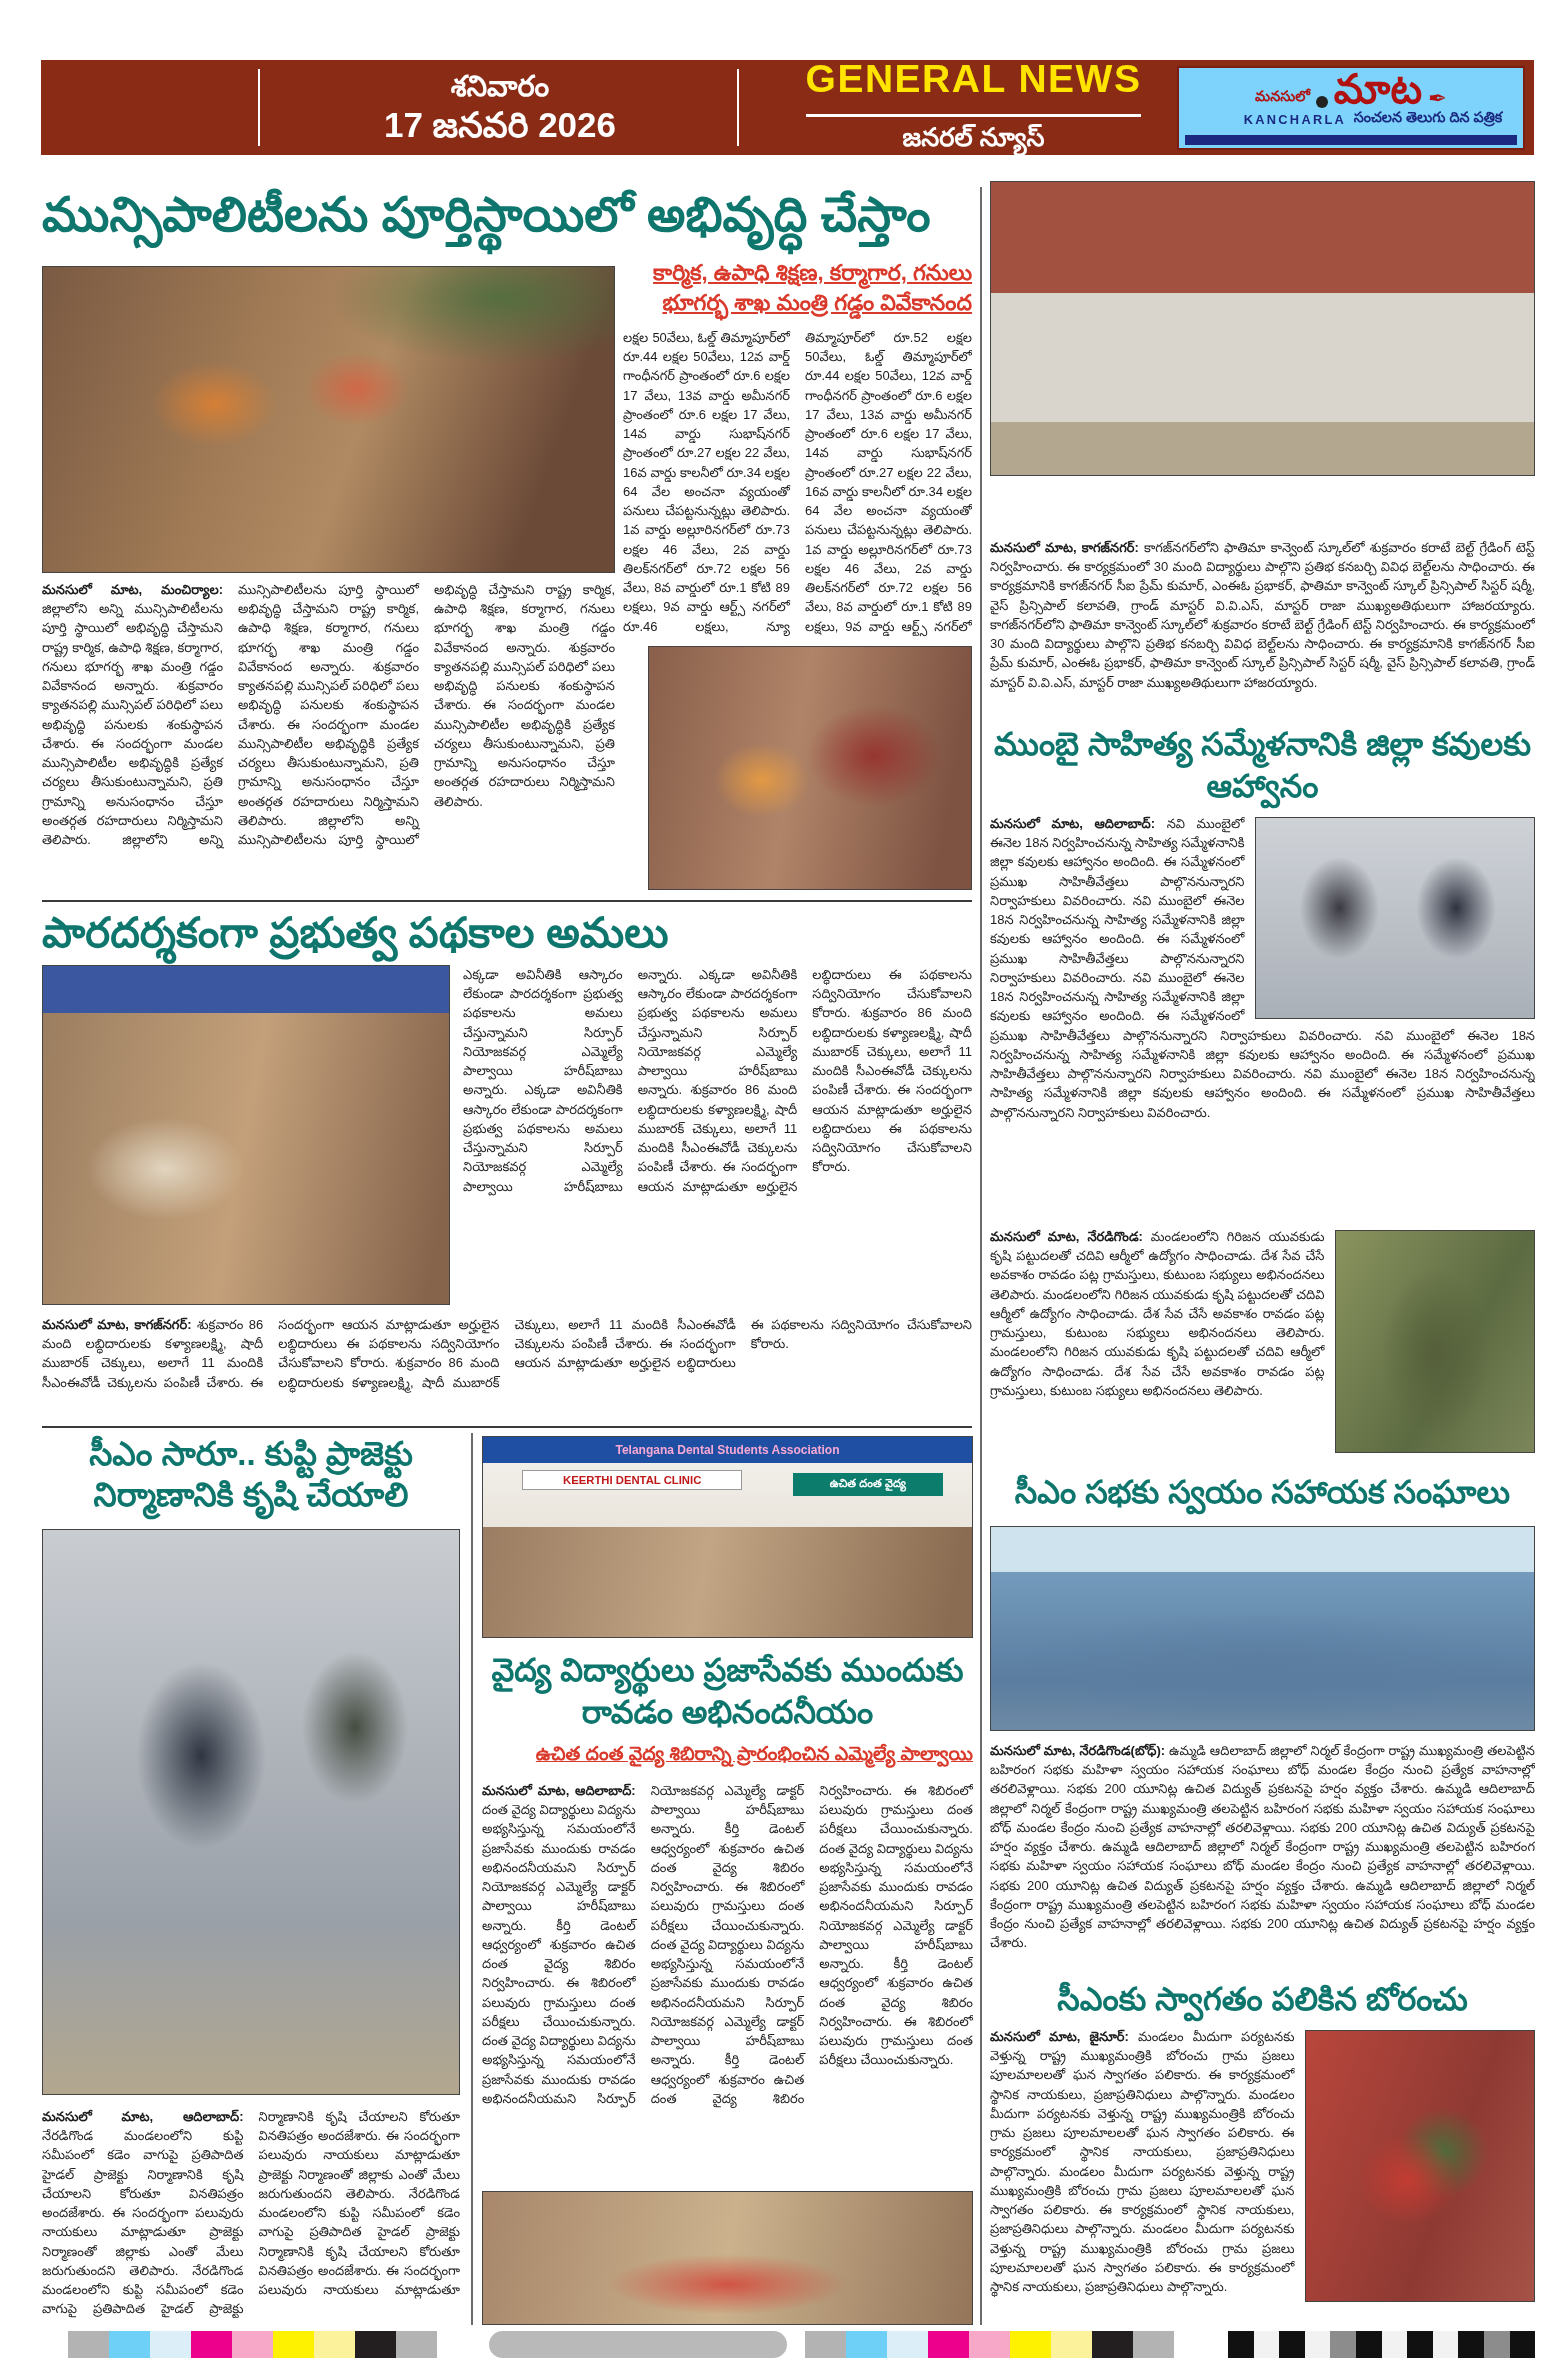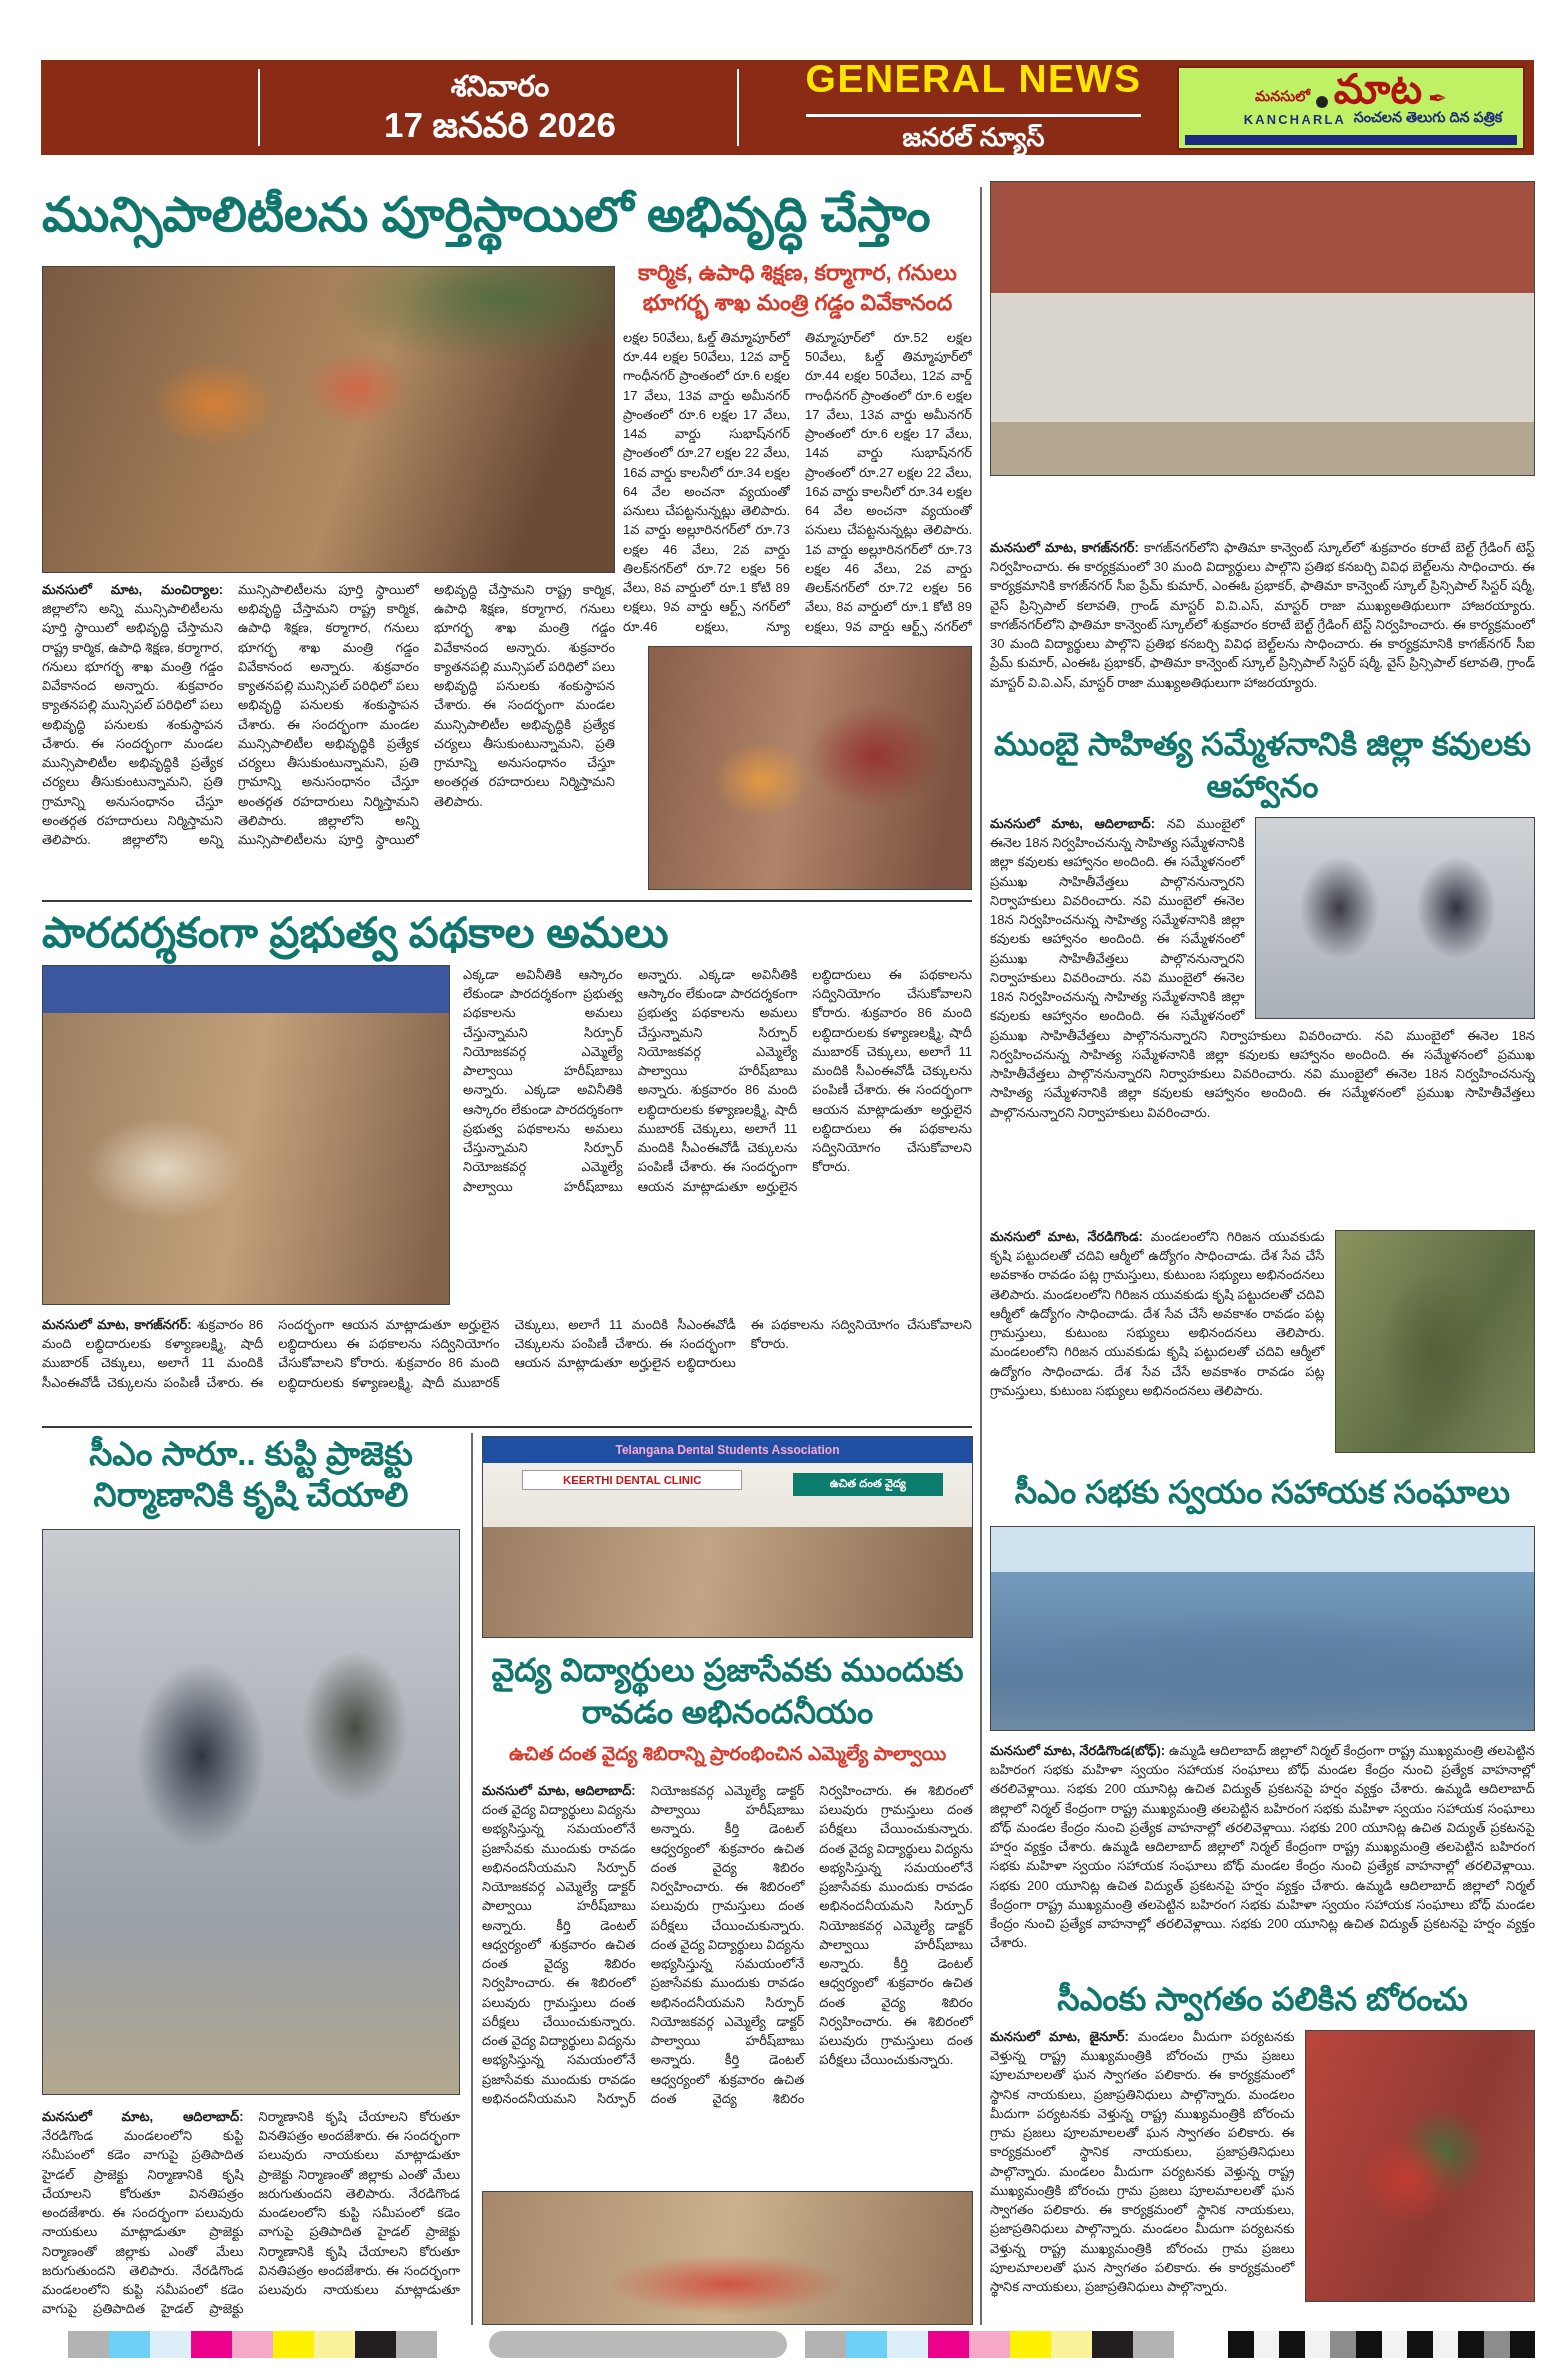--- a/index.html
+++ b/index.html
@@ -11,40 +11,40 @@
   .hdr-num{left:7.5px;width:173px;color:#ffe400;font-size:72px;font-weight:bold;}
   .hdr-div{position:absolute;top:9px;width:1.5px;height:77px;background:#ffffff;}
   .hdr-date{left:226px;width:466px;color:#ffffff;font-weight:bold;}
   .hdr-date .d1{font-size:29px;line-height:1.2;}
   .hdr-date .d2{font-size:35px;line-height:1.2;}
   .hdr-sec{left:707px;width:451px;}
   .hdr-sec .en{color:#ffe400;font-size:39px;font-weight:bold;letter-spacing:1.5px;
                border-bottom:3px solid #fff;padding-bottom:13px;}
   .hdr-sec .te{color:#ffffff;font-size:25.6px;font-weight:bold;margin-top:6px;}
   
-  .mast{position:absolute;left:1177px;top:66px;width:348px;height:84px;background:#bef264;
+  .mast{position:absolute;left:1177px;top:66px;width:348px;height:84px;background:#7dd3fc;
         border:2.3px solid #7a1f10;box-sizing:border-box;text-align:right;}
   .mast-row1{display:flex;align-items:flex-end;justify-content:center;gap:6px;margin-top:3px;}
   .mast-top{color:#b01212;font-size:14.3px;font-weight:bold;}
   .face-dot{width:12px;height:12px;border-radius:50%;background:#222;}
   .mast-title{color:#b01212;font-size:41px;font-weight:bold;line-height:.9;}
   .nib{color:#b01212;font-size:22.6px;line-height:.8;}
   .mast-row2{display:flex;align-items:center;justify-content:center;gap:7.5px;margin-top:1.5px;}
   .mast-pub{color:#1b2a80;font-size:12.8px;font-weight:bold;letter-spacing:2.3px;padding-left:44px;}
   .mast-tag{color:#1b2a80;font-size:14.3px;font-weight:bold;}
   .mast-bar{position:absolute;left:6px;right:6px;bottom:3px;height:10.5px;background:#1b2a80;}
   
   .body{font-size:13px;line-height:1.48;text-align:justify;overflow:hidden;}
   .dateline{font-weight:bold;}
   .cols2{column-count:2;column-gap:15px;}
   .cols3{column-count:3;column-gap:15px;}
   .cols4{column-count:4;column-gap:15px;}
   .hl-red{color:#a8241a;}
   .hl{font-weight:bold;color:#0f766e;}
-  .sub-red{color:#d93a2b;font-weight:bold;text-align:center;}
+  .sub-red{color:#d93a2b;font-weight:bold;text-align:right;text-decoration:underline;}
   .rule-h{position:absolute;height:1.5px;background:#3a3a3a;}
   .rule-v{position:absolute;width:1.5px;background:#6a6a6a;}
   
   .photo{position:absolute;border:0.8px solid #444;box-sizing:border-box;overflow:hidden;}
   .ph-crowd{background:
      radial-gradient(90px 60px at 30% 45%,rgba(226,129,47,.8),rgba(226,129,47,0) 70%),
      radial-gradient(75px 53px at 55% 40%,rgba(222,90,60,.7),rgba(222,90,60,0) 70%),
      radial-gradient(226px 90px at 80% 10%,rgba(70,110,60,.8),rgba(70,110,60,0) 75%),
      linear-gradient(110deg,#7a5a43,#a07a55 35%,#b08a62 55%,#6b4a38 85%);}
   .ph-handshake{background:

